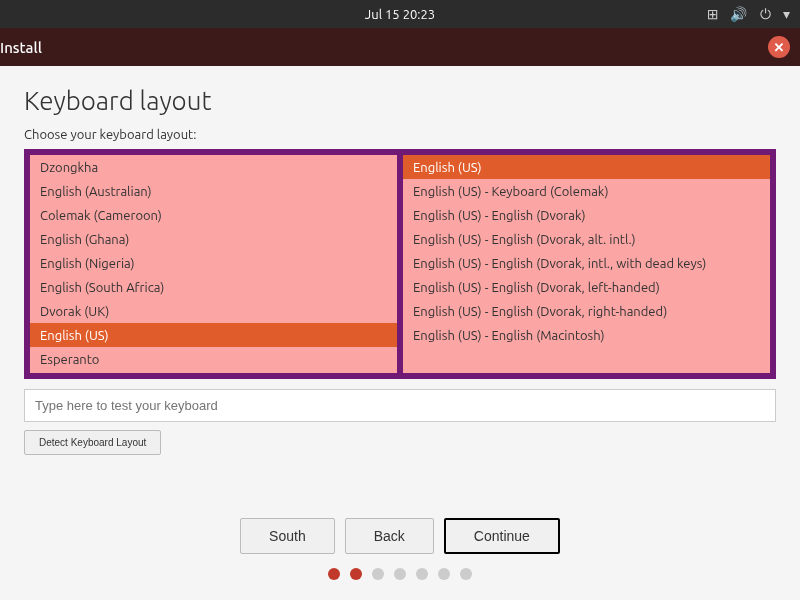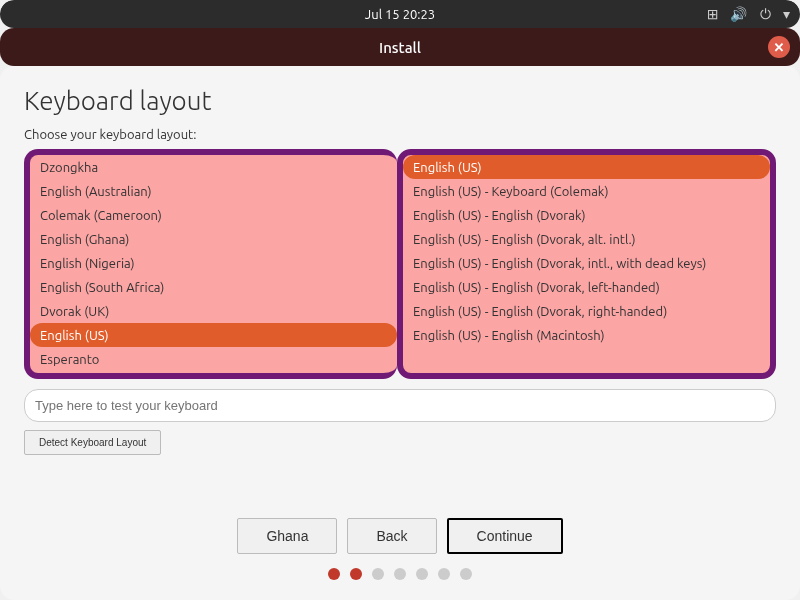--- a/index.html
+++ b/index.html
@@ -1,15 +1,15 @@
 <!DOCTYPE html>
 <html><head>
   <meta charset="utf-8">
   <style>
-    * { box-sizing: border-box; margin: 0; padding: 0; border-radius: 14px; }
+    * { box-sizing: border-box; margin: 0; padding: 0; }
     body {
       font-family: Ubuntu, 'Segoe UI', sans-serif;
       font-size: 14px;
       background: #f0f0f0;
       width: 800px;
       height: 600px;
       overflow: hidden;
     }
 
     
@@ -39,21 +39,20 @@
       color: #ccc;
       font-size: 14px;
     }
 
     
     .title-bar {
       background: #3d1a1a;
       height: 38px;
       display: flex;
       align-items: center;
-      justify-content: center;
       position: relative;
     }
     .title-bar-text {
       color: #fff;
       font-size: 15px;
       font-weight: 500;
     }
     .title-bar-close {
       position: absolute;
       right: 10px;
@@ -249,21 +248,21 @@
         <div class="list-item">English (US) - English (Macintosh)</div>
       </div>
   </div>
 
   <input class="test-input" type="text" placeholder="Type here to test your keyboard" style="">
 
   <button class="detect-btn">Detect Keyboard Layout</button>
 
   <div class="bottom-area">
     <div class="nav-buttons">
-      <button class="nav-btn">Ghana</button>
+      <button class="nav-btn">South</button>
       <button class="nav-btn">Back</button>
       <button class="nav-btn continue-btn">Continue</button>
     </div>
     <div class="dots" id="dots-container">
         <div class="dot active"></div>
         <div class="dot active"></div>
         <div class="dot"></div>
         <div class="dot"></div>
         <div class="dot"></div>
         <div class="dot"></div>

